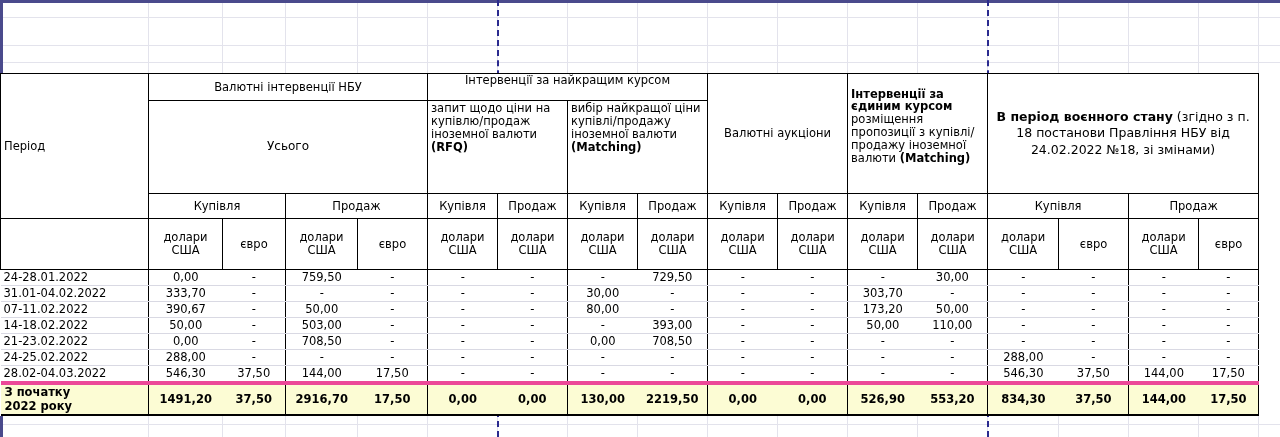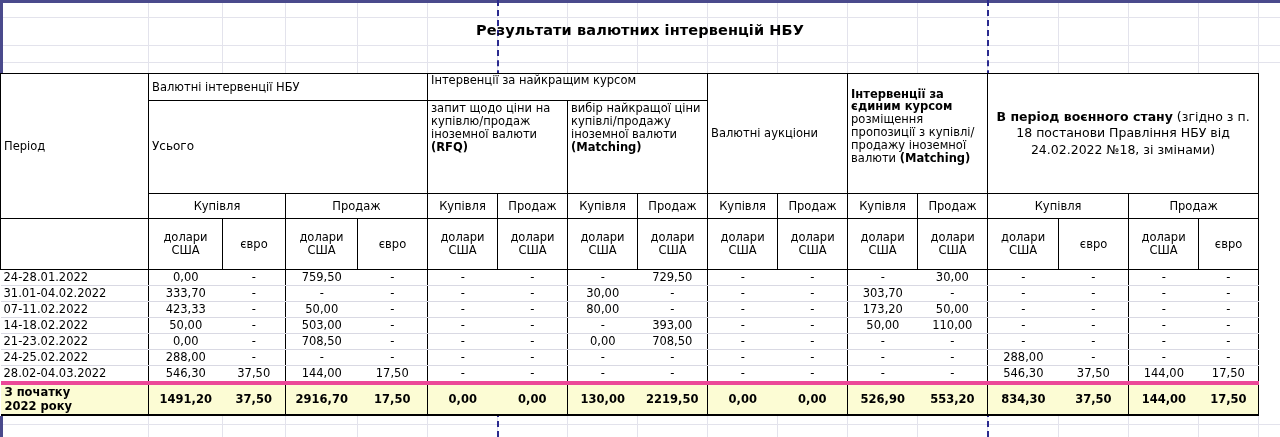--- a/index.html
+++ b/index.html
@@ -30,21 +30,21 @@
     border:1px solid #000;
     padding:0 3px;
     font-weight:normal;
     vertical-align:middle;
     overflow:hidden;
     line-height:1.12;
     font-size:11.5px;
   }
   .ttl{font-weight:bold;font-size:14.5px;text-align:center;letter-spacing:.1px;}
   .units{font-weight:bold;font-size:11px;text-align:center;}
-  .grp{font-weight:bold;font-size:12.5px;}
+  .grp{font-weight:bold;text-align:center;font-size:12.5px;}
   .desc{text-align:left;font-size:11.5px;vertical-align:top;padding-top:2px;}
   .desc b{font-weight:bold;}
   .sub{font-weight:bold;text-align:center;font-size:11.5px;}
   .cur{text-align:center;font-size:11.5px;line-height:1.15;}
   .period-head{font-weight:bold;text-align:left;font-size:12.5px;vertical-align:middle;}
   .num{text-align:center;font-size:11.5px;}
   .per{text-align:left;font-size:11.5px;padding-left:4px;}
   tr.datarow td{border:none;border-bottom:1px solid #d9d9e3;height:15px;}
   tr.datarow td.vb{border-left:1px solid #000;}
   tr.datarow td.vbr{border-right:1px solid #000;}
@@ -84,23 +84,20 @@
     <div class="gridline-v" style="left:1128px"></div>
     <div class="gridline-v" style="left:1198px"></div>
     <div class="gridline-v" style="left:1258px"></div>
   </div>
 
   <div class="printedge-top"></div>
   <div class="printedge-left"></div>
   <div class="pagebreak" style="left:497px"></div>
   <div class="pagebreak" style="left:987px"></div>
 
-  <div style="position:absolute;left:0;top:22px;width:1280px;text-align:center;">
-    <span class="ttl">Результати валютних інтервенцій НБУ</span>
-  </div>
 
 
   <table class="report" style="left:0px;top:73px;width:1258px;">
     <colgroup>
       <col style="width:148px">
         <col style="width:74px">
         <col style="width:63px">
       <col style="width:72px">
         <col style="width:70px">
         <col style="width:70px">
@@ -221,21 +218,21 @@
           <td class="num">-</td>
           <td class="num vb">303,70</td>
           <td class="num">-</td>
           <td class="num vb">-</td>
           <td class="num">-</td>
           <td class="num vb">-</td>
           <td class="num vbr">-</td>
         </tr>
         <tr class="datarow">
           <td class="per">07-11.02.2022</td>
-          <td class="num vb">423,33</td>
+          <td class="num vb">390,67</td>
           <td class="num">-</td>
           <td class="num vb">50,00</td>
           <td class="num">-</td>
           <td class="num vb">-</td>
           <td class="num">-</td>
           <td class="num vb">80,00</td>
           <td class="num">-</td>
           <td class="num vb">-</td>
           <td class="num">-</td>
           <td class="num vb">173,20</td>

